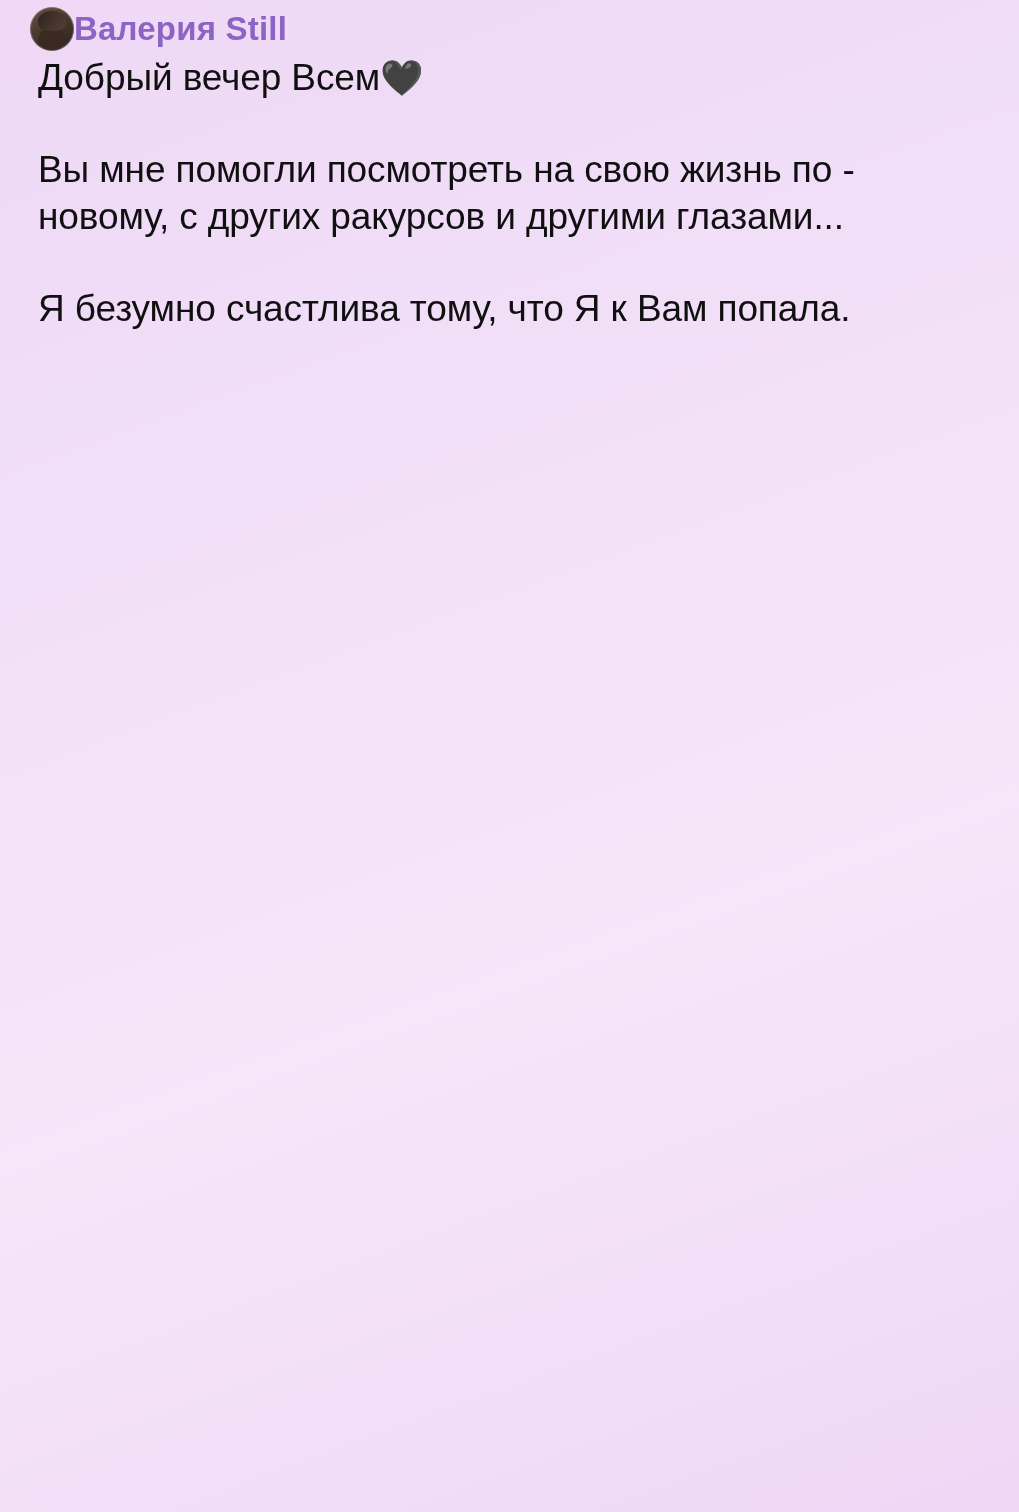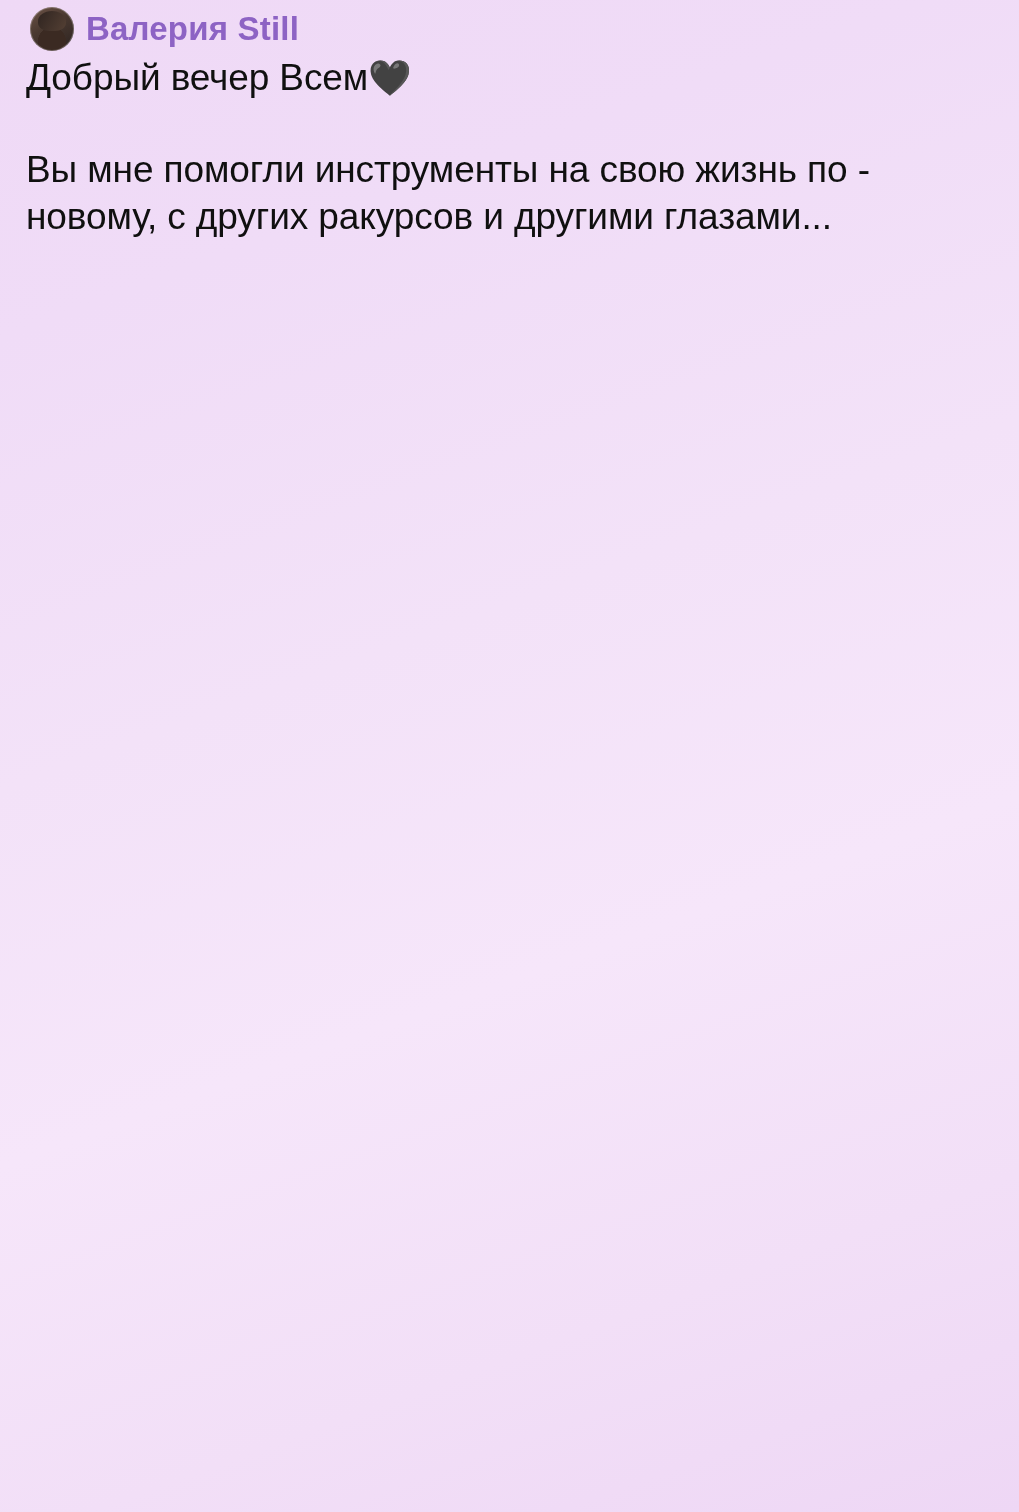--- a/index.html
+++ b/index.html
@@ -18,21 +18,21 @@
     box-sizing: border-box;
     width: 1019px;
     height: 1512px;
     padding: 6px 26px 0 26px;
     position: relative;
   }
 
   .author-row {
     display: flex;
     align-items: center;
-    gap: 12px;
+    gap: 0;
     height: 46px;
     margin-left: 4px;
   }
 
   .avatar {
     width: 44px;
     height: 44px;
     border-radius: 50%;
     flex: 0 0 44px;
     background:
@@ -62,20 +62,21 @@
     white-space: nowrap;
   }
 
   .message-body {
     margin-top: 2px;
     font-size: 37px;
     line-height: 1.29;
     color: #101010;
     letter-spacing: -0.1px;
     word-wrap: break-word;
+    margin-left: 12px;
   }
 
   .para {
     margin: 0;
     white-space: pre-wrap;
   }
 
   .para-gap {
     height: 44px;
   }
@@ -91,18 +92,19 @@
 <div class="message-card">
 
   <div class="author-row">
     <div class="avatar"></div>
     <div class="author-name">Валерия Still</div>
   </div>
 
   <div class="message-body">
     <p class="para"><span>Добрый вечер Всем</span><span class="heart">🖤</span></p>
     <div class="para-gap"></div>
-    <p class="para">Вы мне помогли инструменты на свою жизнь по - новому, с других ракурсов и другими глазами...</p>
+    <p class="para">Вы мне помогли посмотреть на свою жизнь по - новому, с других ракурсов и другими глазами...</p>
     <div class="para-gap"></div>
+    <p class="para">Я безумно счастлива тому, что Я к Вам попала.</p>
     <div class="para-gap"></div>
   </div>
 
 </div>
 
 </body></html>

